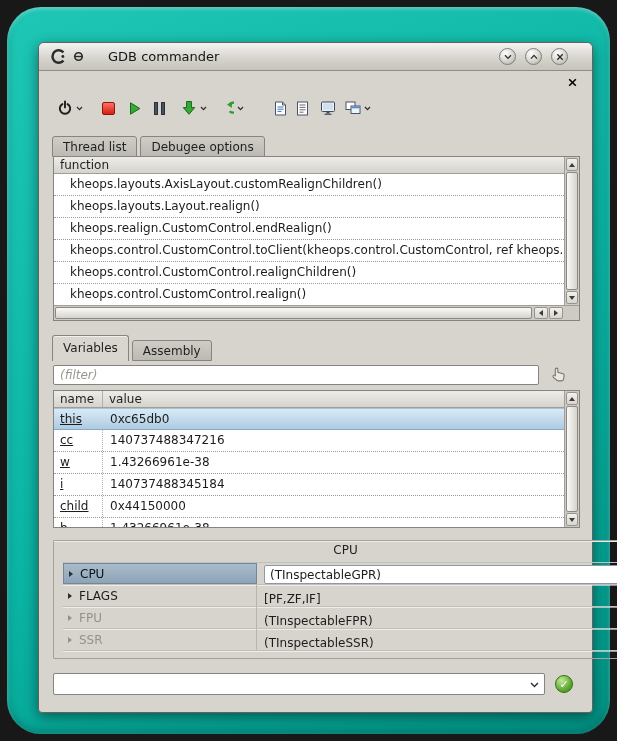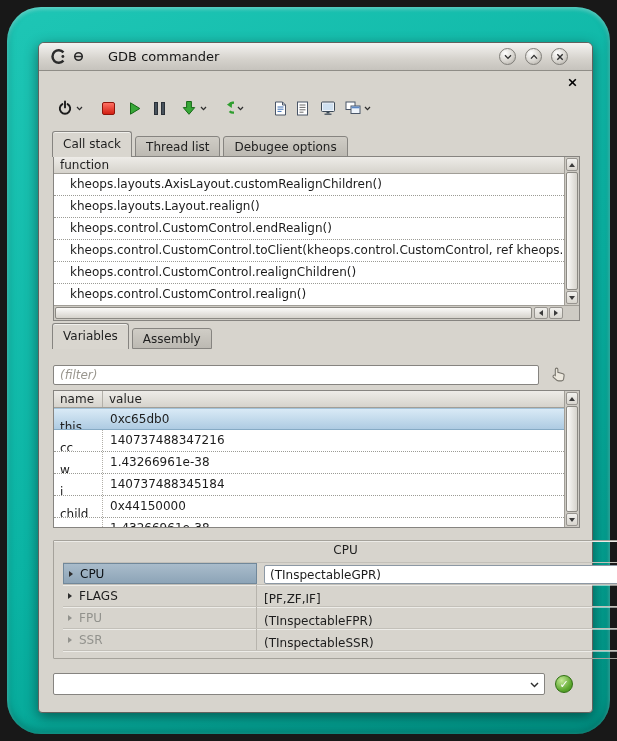--- a/index.html
+++ b/index.html
@@ -35,37 +35,37 @@
                 background:linear-gradient(#ff7164,#d21f12); }
   .pausebars { display:flex; gap:3px; }
   .pausebars span { width:4px; height:13px; background:#47525c; border:1px solid #2a3138; }
 
   
   .tabbar { position:absolute; left:13px; display:flex; align-items:flex-end; height:26px; z-index:5; }
   .tab { height:21px; line-height:20px; padding:0 10px; margin-right:3px; color:#1f1f1f;
          background:linear-gradient(#d0cdc6,#bcb9b2); border:1px solid #868480; border-radius:3px 3px 0 0; }
   .tab.active { height:26px; line-height:24px; background:#d9d6cf; border-bottom:none;
                 box-shadow:inset 0 1px 0 #f0efeb; position:relative; z-index:6; }
-  .cs-tabs { top:88px; } .var-tabs { top:280px;text-align:right; }
+  .cs-tabs { top:88px; } .var-tabs { top:292px;text-align:right; }
 
   
   .panel { position:absolute; left:14px; width:527px; background:#fff; border:1px solid #868480; overflow:hidden; }
   .cs-list { top:113px; height:165px; }
   .var-table { top:347px; height:138px; }
   .list-header { position:absolute; top:0; left:0; right:15px; height:17px; display:flex;
                  background:linear-gradient(#eeece8,#d6d3cc); border-bottom:1px solid #a19e97;
                  font-size:12px; color:#1f1f1f; }
   .hcell { line-height:16px; padding:0 6px; }
   .hcell.name { width:49px; border-right:1px solid #b3b0a9; }
   .rows { position:absolute; left:0; top:17px; right:15px; bottom:0; overflow:hidden; }
   .cs-rows { bottom:15px; }
   .row { height:22px; line-height:21px; border-bottom:1px dotted #9b9b95; white-space:nowrap; overflow:hidden; }
   .cs-row { padding:0 16px; }
   .var-row { display:flex; }
-  .vr-name { width:49px; padding:8px 6px; border-right:1px dotted #b2afa8; overflow:hidden; }
+  .vr-name { width:49px; padding:0 6px; border-right:1px dotted #b2afa8; overflow:hidden;text-decoration:underline; }
   .vr-value { flex:1; padding:0 7px; overflow:hidden; }
   .var-row.sel { background:linear-gradient(#d9eaf6,#aecbe2); border-top:1px solid #a3c3da; border-bottom:1px solid #86aac4; }
   .var-row.sel .vr-name { border-right-color:transparent; }
 
   
   .vscroll { position:absolute; top:0; right:0; bottom:0; width:15px; background:#cecbc4; border-left:1px solid #a19e97; }
   .cs-list .vscroll { bottom:15px; }
   .hscroll { position:absolute; left:0; right:0; bottom:0; height:15px; background:#cecbc4; border-top:1px solid #a19e97; }
   .sbtn { position:absolute; display:flex; align-items:center; justify-content:center;
           background:linear-gradient(#f2f1ee,#d8d5ce); border:1px solid #97948f; border-radius:2px; }
@@ -241,33 +241,32 @@
         </svg>
       </div>
       <div class="chev">
         <svg width="7" height="5" viewBox="0 0 7 5">
             <path d="M1 1 L3.5 3.6 L6 1" fill="none" stroke="#2e2e2e" stroke-width="1.3"></path>
           </svg>
       </div>
     </div>
 
     <div class="tabbar cs-tabs">
-      <div class="tab active">Call stack</div>
       <div class="tab">Thread list</div>
       <div class="tab">Debugee options</div>
     </div>
 
     <div class="panel cs-list">
       <div class="list-header">
         <span class="hcell">function</span>
       </div>
       <div class="rows cs-rows">
         <div class="row cs-row">kheops.layouts.AxisLayout.customRealignChildren()</div>
         <div class="row cs-row">kheops.layouts.Layout.realign()</div>
-        <div class="row cs-row">kheops.control.CustomControl.endRealign()</div>
+        <div class="row cs-row">kheops.realign.CustomControl.endRealign()</div>
         <div class="row cs-row">kheops.control.CustomControl.toClient(kheops.control.CustomControl, ref kheops.</div>
         <div class="row cs-row">kheops.control.CustomControl.realignChildren()</div>
         <div class="row cs-row">kheops.control.CustomControl.realign()</div>
       </div>
       <div class="vscroll">
         <div class="sbtn up">
             <span class="tri-up"></span>
           </div>
         <div class="vthumb"></div>
         <div class="sbtn down">

